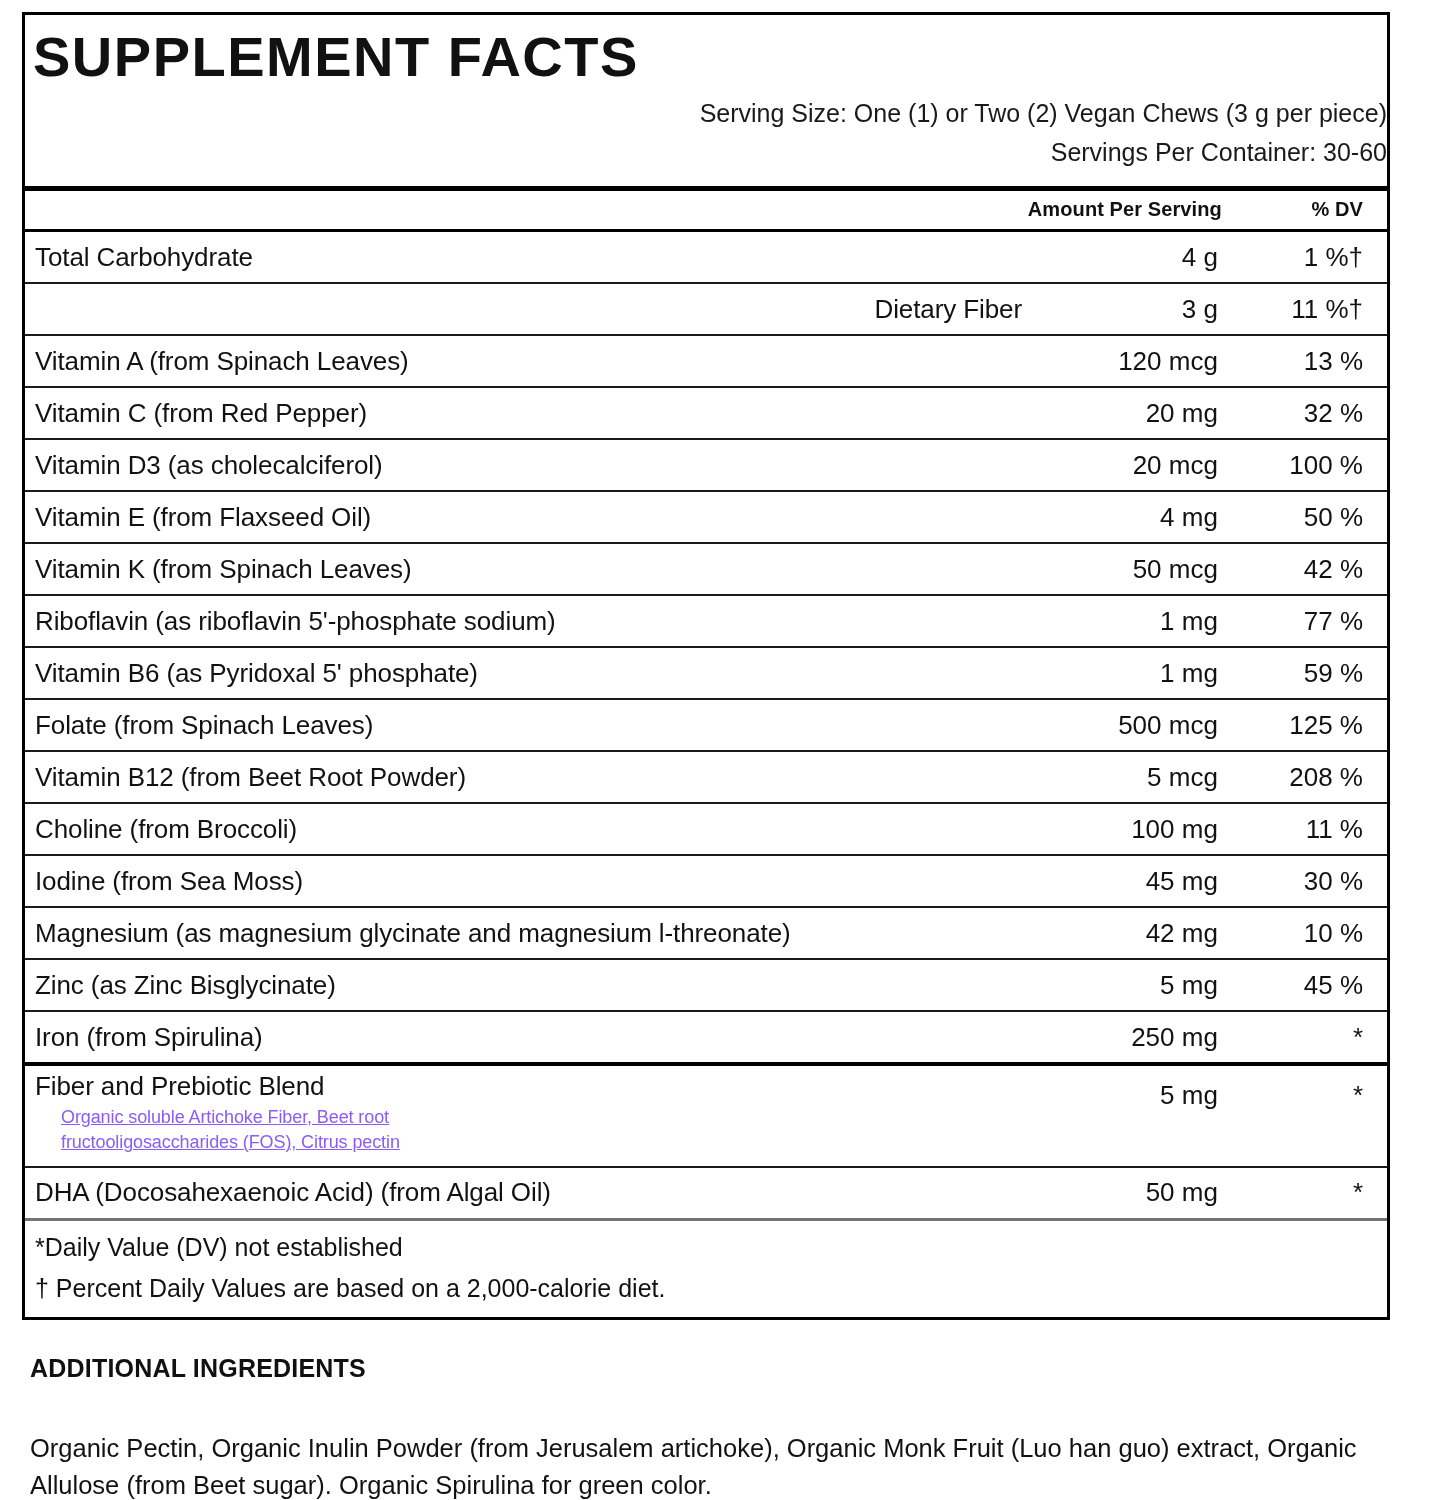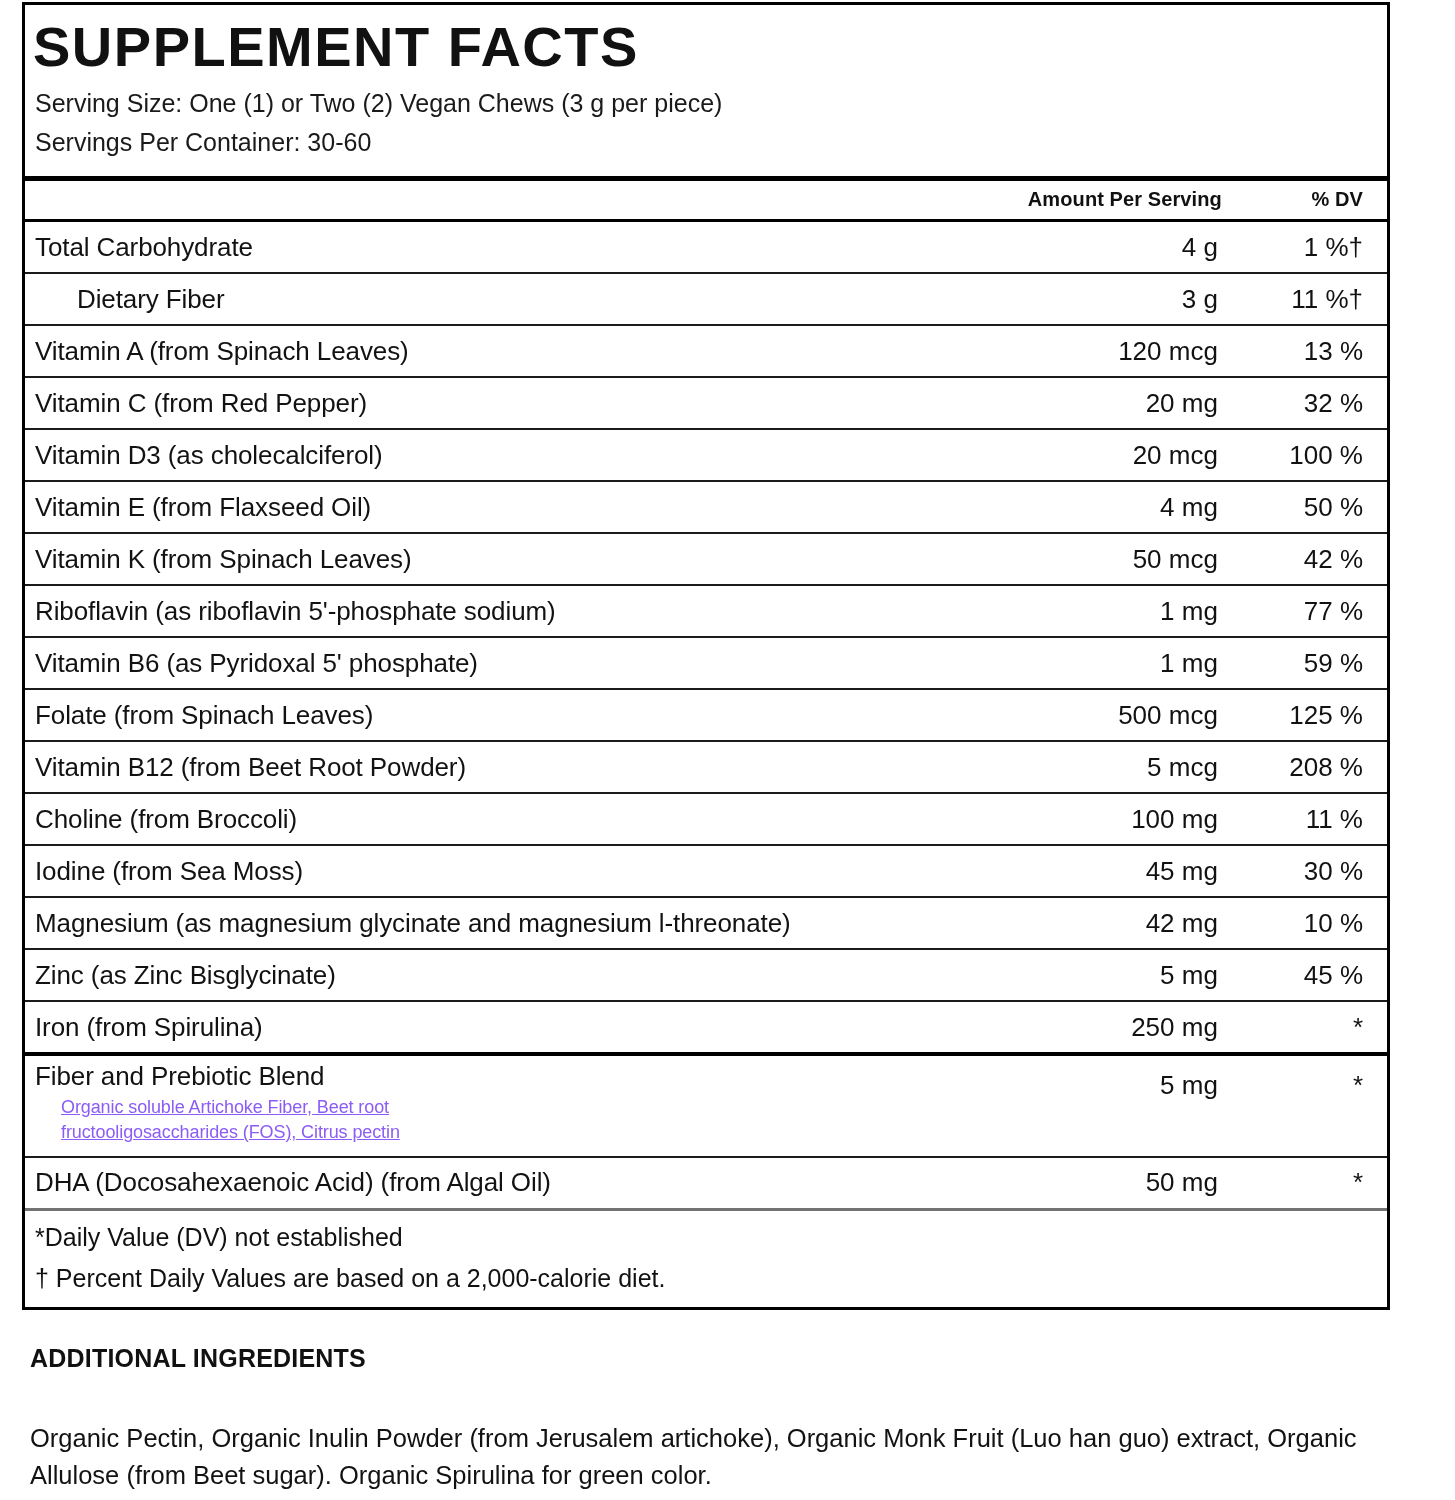--- a/index.html
+++ b/index.html
@@ -13,21 +13,21 @@
     font-family: "Liberation Sans", sans-serif;
     color: #111111;
     -webkit-font-smoothing: antialiased;
   }
 
   .page {
     position: relative;
     width: 1412px;
     height: 1500px;
     box-sizing: border-box;
-    padding: 2px 22px;
+    padding: 12px 22px;
   }
 
   
   .sf-panel {
     border-left: 3px solid #000;
     border-right: 3px solid #000;
     border-top: 3px solid #000;
     border-bottom: 3px solid #000;
     box-sizing: border-box;
   }
@@ -40,20 +40,21 @@
     padding: 14px 0 10px 8px;
     white-space: nowrap;
   }
 
   .sf-serving {
     font-size: 25px;
     line-height: 1.42;
     padding-left: 10px;
     font-weight: 400;
     color: #1a1a1a;
+    text-align: right;
   }
   .sf-serving .line { padding: 1px 0 2px 0; }
 
   .sf-head-gap { height: 14px; }
 
   
   table.sf-table {
     width: 100%;
     border-collapse: collapse;
     table-layout: fixed;
@@ -97,21 +98,21 @@
     text-align: right;
     padding-right: 22px;
     white-space: nowrap;
   }
   tr.nut-row > td.cell-dv {
     text-align: right;
     padding-right: 24px;
     white-space: nowrap;
   }
 
-  tr.nut-row.indent > td.cell-name { padding-left: 52px; }
+  tr.nut-row.indent > td.cell-name { padding-left: 52px; text-align: right; }
 
   
   tr.nut-row.thick-top > td { border-top: 4px solid #000; margin-top: 43px; }
 
   
   tr.blend-row > td { height: auto; padding-top: 6px; padding-bottom: 10px; }
   tr.blend-row > td.cell-amount,
   tr.blend-row > td.cell-dv { vertical-align: top; padding-top: 14px; }
   .blend-title {
     font-size: 26px;

